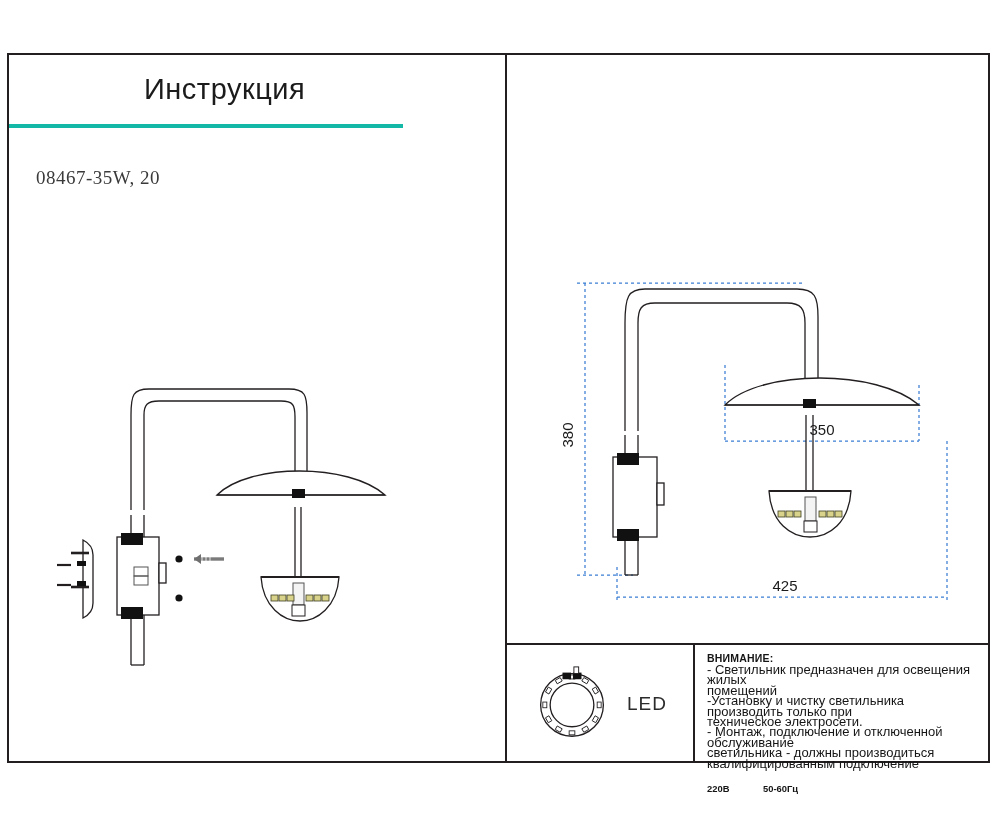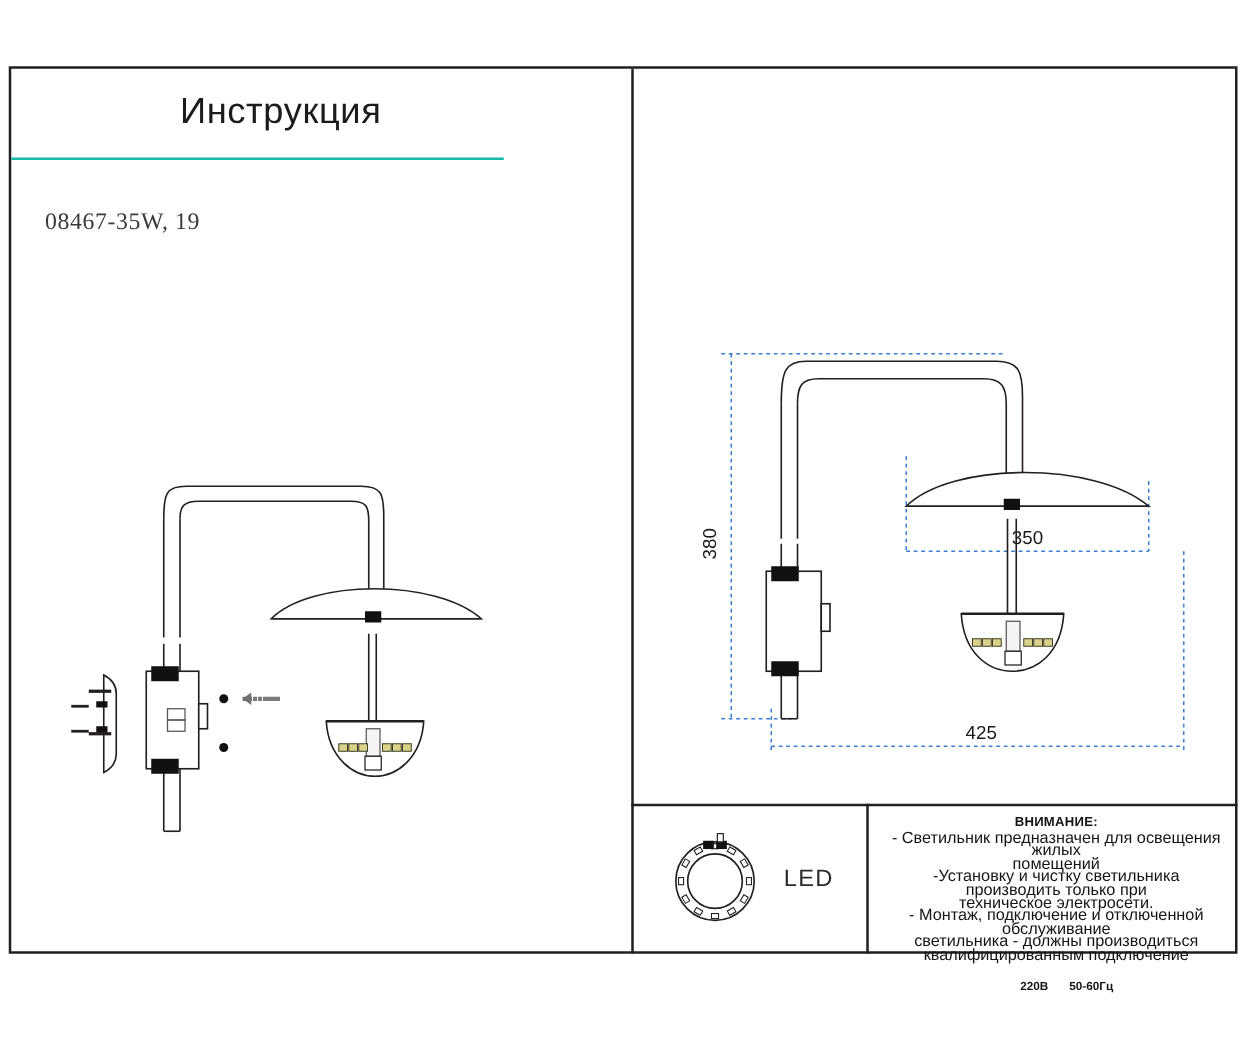--- a/index.html
+++ b/index.html
@@ -27,21 +27,21 @@
     background: #ffffff;
   }
 
   
   #title-band {
     position: absolute;
     left: 0;
     top: 0;
     width: 394px;
     height: 73px;
-    border-bottom: 2px solid #14b8a6;
+    border-bottom: 4px solid #14b8a6;
     box-sizing: border-box;
     text-align: center;
   }
   #doc-title {
     position: absolute;
     left: 135px;
     top: 18px;
     font-size: 29px;
     letter-spacing: .5px;
     color: #1b1b1b;
@@ -114,21 +114,20 @@
 
   
   #warn-cell {
     position: absolute;
     left: 692px;
     top: 592px;
     width: 286px;
     height: 114px;
     padding: 5px 4px 0 6px;
     box-sizing: border-box;
-    text-align: center;
   }
   #warn-head {
     font-size: 10.5px;
     font-weight: 700;
     color: #151515;
     letter-spacing: .2px;
     margin-bottom: 1px;
   }
   .warn-line {
     font-size: 13px;
@@ -152,21 +151,21 @@
 </style>
 </head>
 <body>
 
 <div id="sheet">
 
   <div id="title-band">
     <div id="doc-title">Инструкция</div>
   </div>
 
-  <div id="model-code">08467-35W, 19</div>
+  <div id="model-code">08467-35W, 20</div>
 
   <div id="pane-divider"></div>
   <div id="footer-rule"></div>
   <div id="footer-divider"></div>
 
   <svg id="dwg-left" class="dwg" width="420" height="330" viewBox="0 0 420 330">
     <g fill="none" stroke="#231f20" stroke-width="1.3">
 
       <path d="M82,160 L82,310"></path>
       <path d="M95,160 L95,310"></path>

